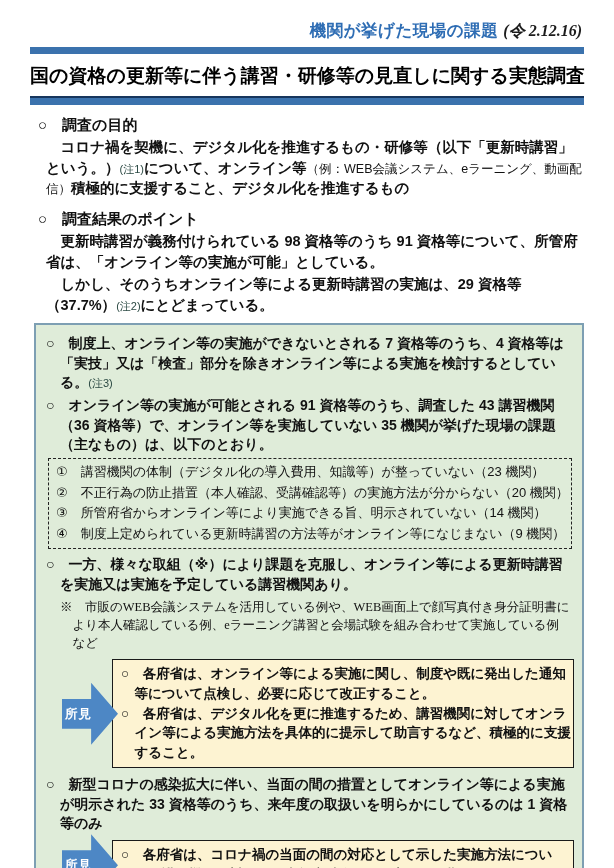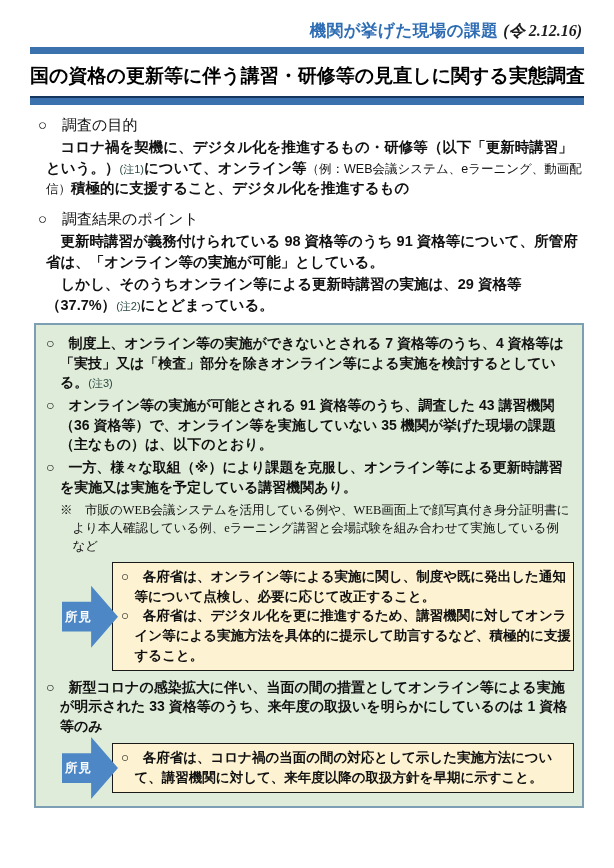--- a/index.html
+++ b/index.html
@@ -34,21 +34,21 @@
   }
   .bar{height:7px;background:var(--bar_blue);margin-top:5px;}
   .bar.second{border-top:2px solid var(--bar_dark);height:9px;}
   .main-title{
     font-size:19px;font-weight:800;text-align:center;
     margin:9px 0 7px 0;color:#000;white-space:nowrap;
   }
 
   
   .section{margin-top:11px;}
-  .section-heading{font-size:15px;font-weight:400;padding-left:8px;}
+  .section-heading{font-size:15px;font-weight:700;padding-left:8px;}
   .section-body{font-size:14.5px;font-weight:600;line-height:1.42;margin:2px 0 0 16px;}
   .inline-note{font-size:11px;font-weight:400;color:#2c4a44;}
   .inline-paren{font-size:12.5px;font-weight:500;}
 
   
   .green-box{
     background:var(--green_bg);
     border:2px solid var(--green_border);
     margin:8px 0 0 4px;
     padding:5px 8px 6px 10px;
@@ -128,20 +128,26 @@
   </div>
 
   <div class="green-box">
 
     <div class="gb-item">
       <span>○　制度上、オンライン等の実施ができないとされる 7 資格等のうち、4 資格等は「実技」又は「検査」部分を除きオンライン等による実施を検討するとしている。</span><span class="inline-note">(注3)</span>
     </div>
 
     <div class="gb-item">○　オンライン等の実施が可能とされる 91 資格等のうち、調査した 43 講習機関（36 資格等）で、オンライン等を実施していない 35 機関が挙げた現場の課題（主なもの）は、以下のとおり。</div>
 
+    <div class="issues">
+      <div class="issue">①　講習機関の体制（デジタル化の導入費用、知識等）が整っていない（23 機関）</div>
+      <div class="issue">②　不正行為の防止措置（本人確認、受講確認等）の実施方法が分からない（20 機関）</div>
+      <div class="issue">③　所管府省からオンライン等により実施できる旨、明示されていない（14 機関）</div>
+      <div class="issue">④　制度上定められている更新時講習の方法等がオンライン等になじまない（9 機関）</div>
+    </div>
 
     <div class="gb-item">○　一方、様々な取組（※）により課題を克服し、オンライン等による更新時講習を実施又は実施を予定している講習機関あり。</div>
     <div class="gb-note">※　市販のWEB会議システムを活用している例や、WEB画面上で顔写真付き身分証明書により本人確認している例、eラーニング講習と会場試験を組み合わせて実施している例　など</div>
 
     <div class="callout">
       <div class="arrow-wrap">
         <div class="arrow-shape"></div>
         <span class="arrow-label">所見</span>
       </div>
       <div class="callout-box">

